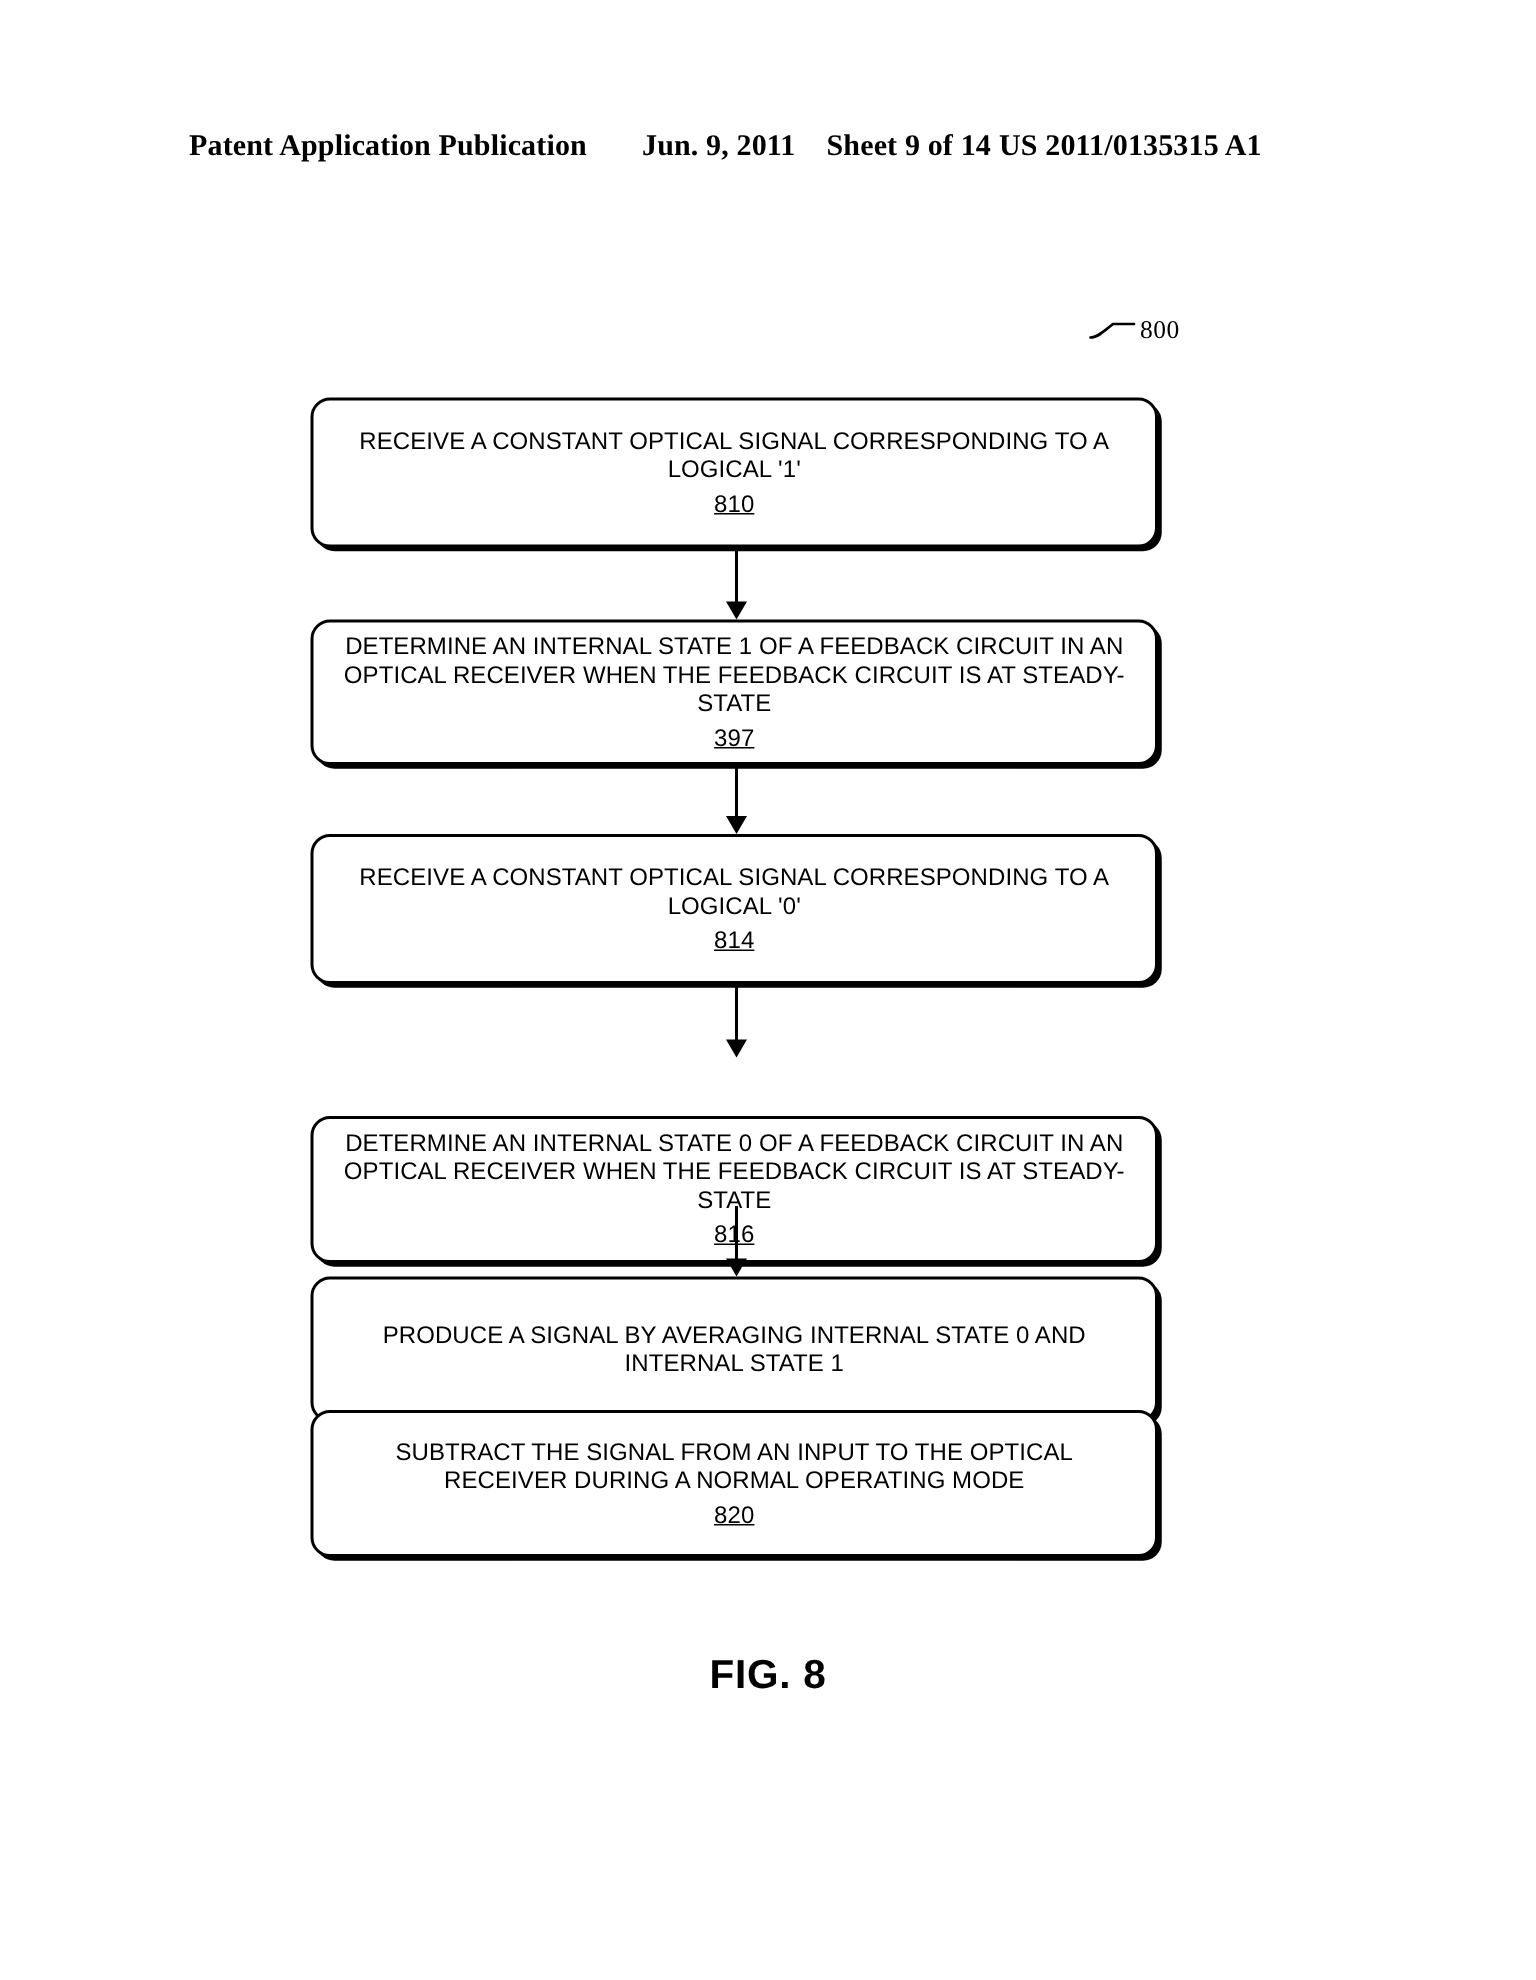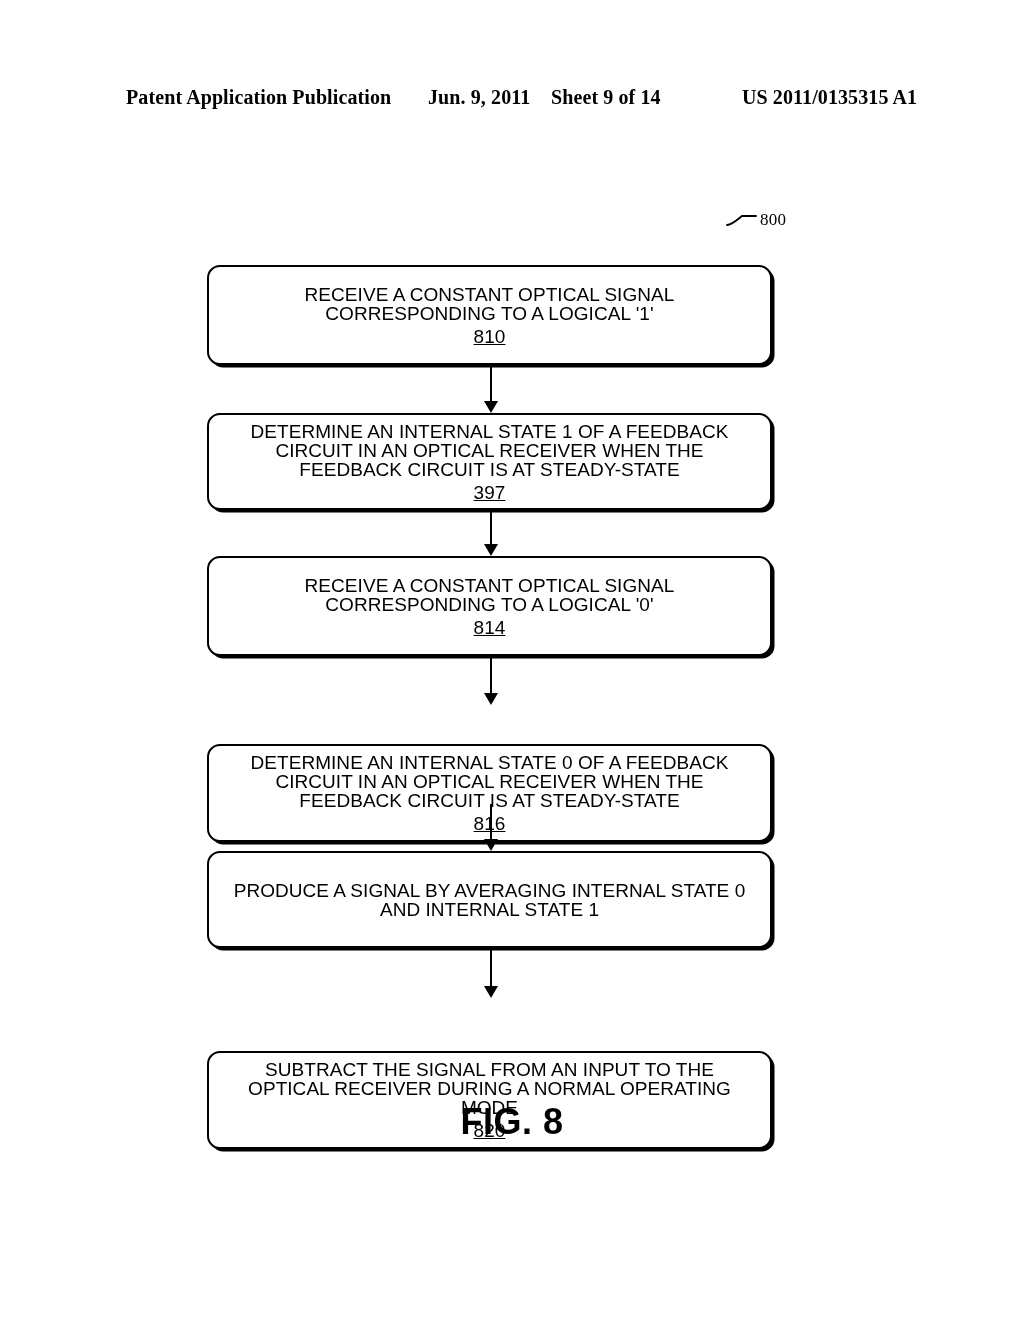--- a/index.html
+++ b/index.html
@@ -27,21 +27,21 @@
     align-items: baseline;
     font-family: "Liberation Serif", serif;
     font-weight: bold;
     font-size: 20px;
     letter-spacing: 0.1px;
     white-space: nowrap;
   }
   .hdr-pub   { position: absolute; left: 126px; }
   .hdr-date  { position: absolute; left: 428px; }
   .hdr-sheet { position: absolute; left: 551px; }
-  .hdr-num   { position: absolute; left: 742px; }
+  .hdr-num   { position: absolute; left: 666px; }
 
   
   .fig-ref {
     position: absolute;
     left: 726px;
     top: 206px;
     width: 120px;
     height: 40px;
   }
   .fig-ref svg { display: block; }
@@ -75,41 +75,41 @@
     display: flex;
     align-items: center;
     justify-content: center;
   }
 
   .flow-box-inner {
     width: 100%;
     padding: 0 14px;
     box-sizing: border-box;
     text-align: center;
-    font-size: 19px;
+    font-size: 16px;
     line-height: 19px;
     letter-spacing: 0.05px;
   }
   .flow-box-text {
     display: block;
   }
   .flow-box-ref {
     display: block;
     text-decoration: underline;
     text-underline-offset: 1px;
     margin-top: 4px;
   }
 
   
   .box-810 { top: 265px;  height: 100px; }
   .box-812 { top: 413px;  height: 97px;  }
   .box-814 { top: 556px;  height: 100px; }
   .box-816 { top: 744px;  height: 98px;  }
   .box-818 { top: 851px;  height: 97px; justify-content: center;  }
-  .box-820 { top: 1051px;  height: 98px;  }
+  .box-820 { top: 940px;  height: 98px;  }
 
   
   .connector {
     position: absolute;
     left: 483px;
     width: 16px;
   }
   .connector .stem {
     position: absolute;
     left: 7px;
@@ -141,21 +141,21 @@
 
   
   .fig-caption {
     position: absolute;
     left: 0;
     top: 1101px;
     width: 1024px;
     text-align: center;
     font-family: "Liberation Sans", sans-serif;
     font-weight: bold;
-    font-size: 36px;
+    font-size: 27px;
     letter-spacing: 0.5px;
   }
 </style>
 </head>
 <body>
 
 <div class="patent-header">
   <span class="hdr-pub">Patent Application Publication</span>
   <span class="hdr-date">Jun. 9, 2011</span>
   <span class="hdr-sheet">Sheet 9 of 14</span>

